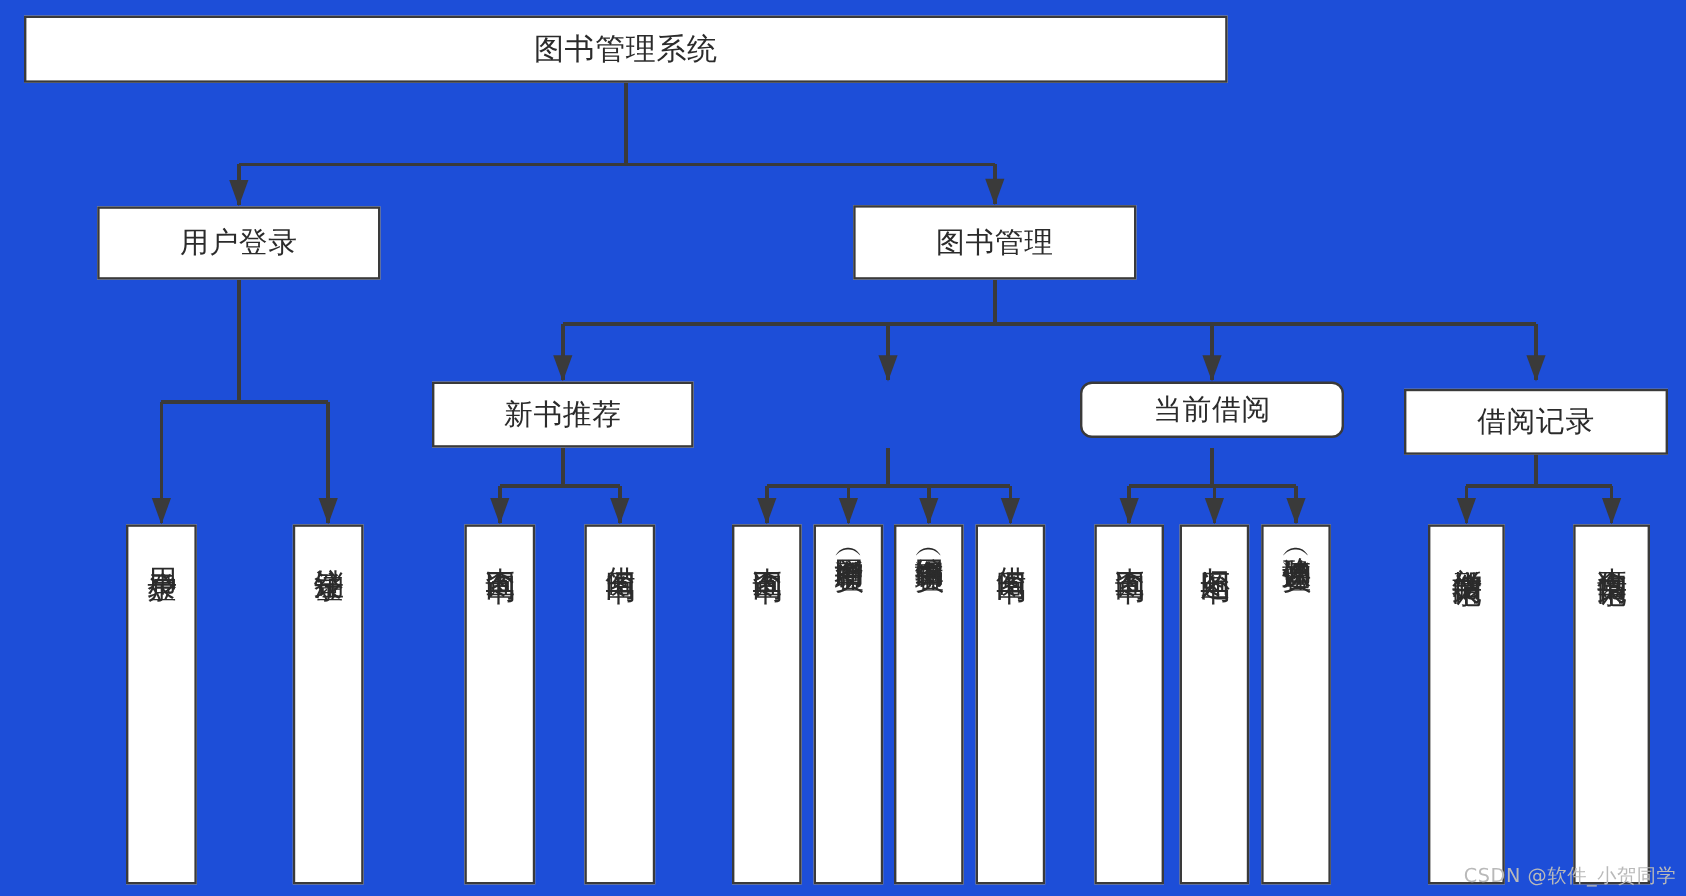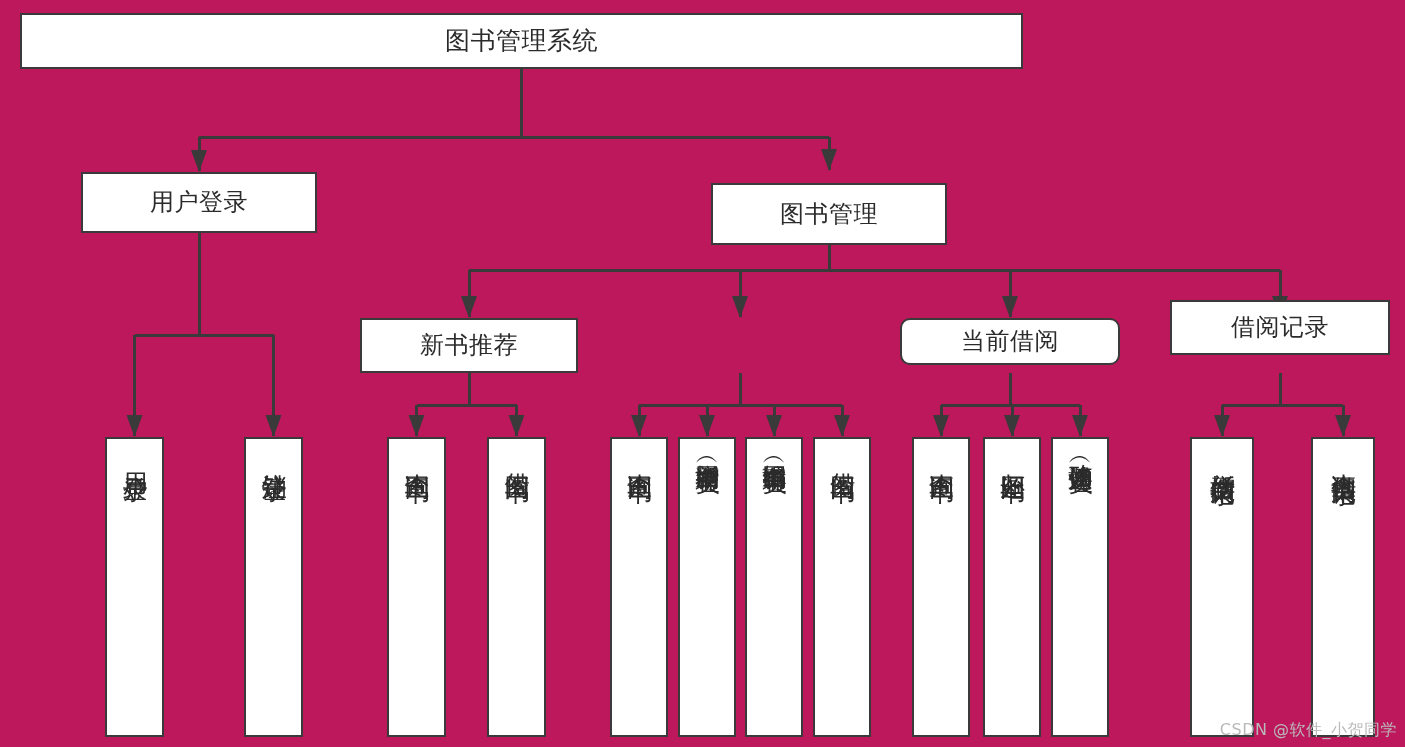--- a/index.html
+++ b/index.html
@@ -8,21 +8,21 @@
     padding: 0;
     background: #ffffff;
   }
   body {
     font-family: "DejaVu Sans", "Liberation Sans", sans-serif;
   }
   #diagram-canvas {
     position: relative;
     width: 1405px;
     height: 747px;
-    background: #be185d;
+    background: #1d4ed8;
     overflow: hidden;
   }
   #edge-layer {
     position: absolute;
     left: 0;
     top: 0;
     width: 1405px;
     height: 747px;
     pointer-events: none;
   }
@@ -143,31 +143,31 @@
       <path d="M 1335 415 L 1351 415 L 1343 437 Z" fill="#3a3a3a"></path>
     </svg>
 
   <div class="node h root" style="left: 20px; top: 13px; width: 1003px; height: 56px;">
     <span class="node-label">图书管理系统</span>
   </div>
 
   <div class="node h" style="left: 81px; top: 172px; width: 236px; height: 61px;">
     <span class="node-label">用户登录</span>
   </div>
-  <div class="node h" style="left: 711px; top: 171px; width: 236px; height: 62px; margin-top: 12px;">
+  <div class="node h" style="left: 711px; top: 171px; width: 236px; height: 62px;">
     <span class="node-label">图书管理</span>
   </div>
 
   <div class="node h" style="left: 360px; top: 318px; width: 218px; height: 55px; align-items: center;">
     <span class="node-label">新书推荐</span>
   </div>
   <div class="node h" style="left: 900px; top: 318px; width: 220px; height: 47px; border-radius: 10px;">
     <span class="node-label">当前借阅</span>
   </div>
-  <div class="node h" style="left: 1170px; top: 300px; width: 220px; height: 55px;">
+  <div class="node h" style="left: 1170px; top: 324px; width: 220px; height: 55px;">
     <span class="node-label">借阅记录</span>
   </div>
 
   <div class="node v" style="left: 105px; top: 437px; width: 59px; height: 300px;">
     <span class="node-label">用户登录</span>
   </div>
   <div class="node v" style="left: 244px; top: 437px; width: 59px; height: 300px;">
     <span class="node-label">注销登录</span>
   </div>
 

